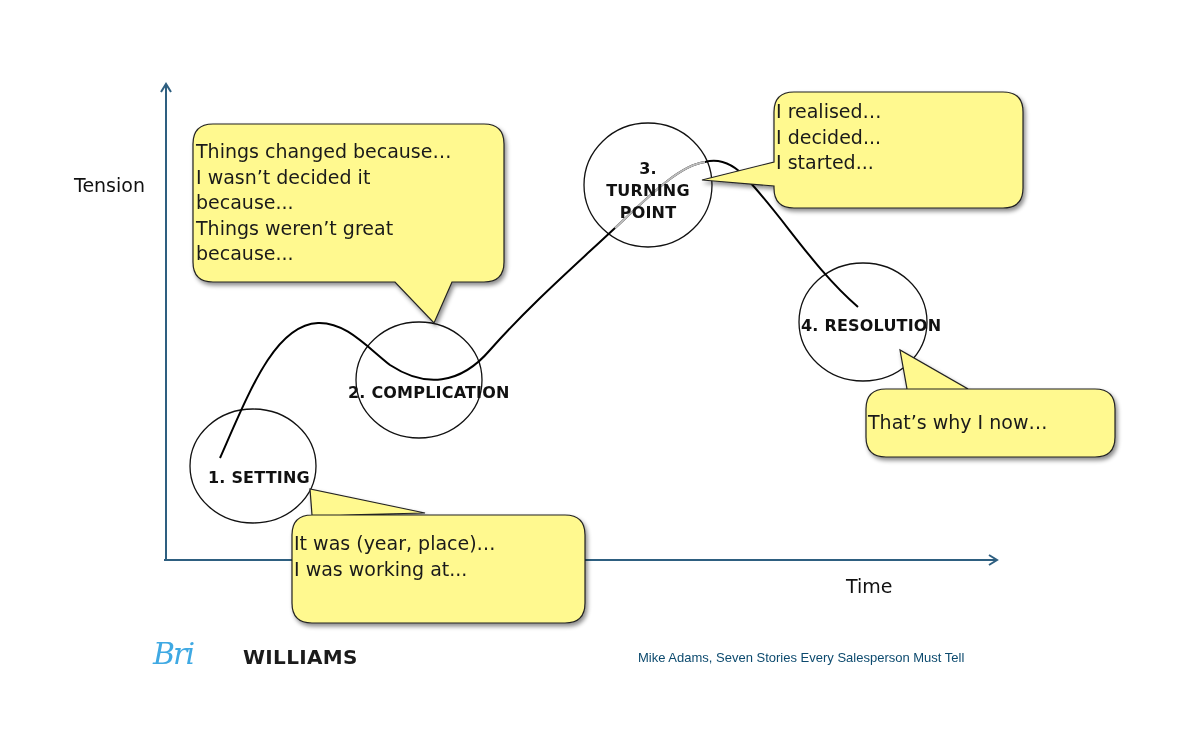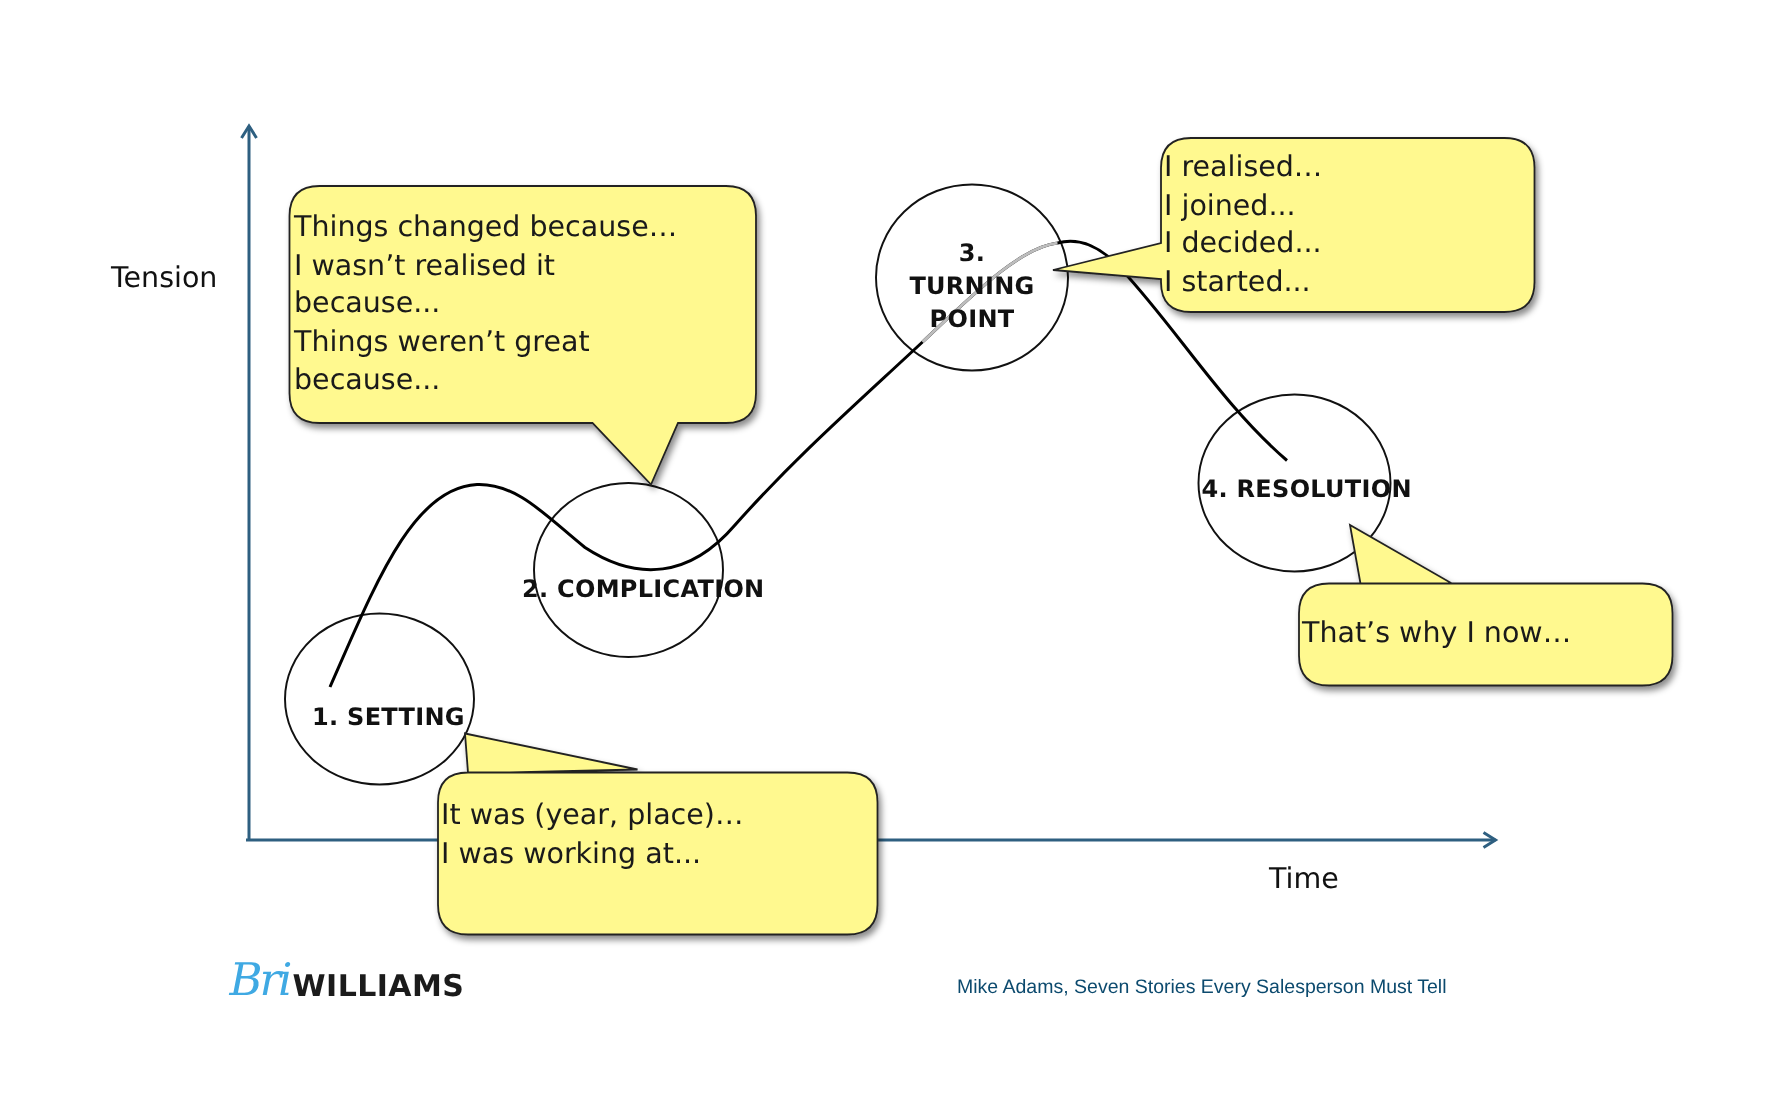--- a/index.html
+++ b/index.html
@@ -3,21 +3,21 @@
 <meta charset="utf-8">
 <style>
   html, body { margin: 0; padding: 0; background: #ffffff; }
   body { width: 1193px; height: 741px; position: relative; overflow: hidden;
          font-family: "DejaVu Sans", "Liberation Sans", sans-serif; }
   #diagram { position: absolute; left: 0; top: 0; }
   .axis-label { position: absolute; font-size: 19px; color: #111; }
   .bubble-text { font-size: 19px; color: #1a1a1a; line-height: 25.5px; text-align: left; }
   .stage-label { font-weight: bold; font-size: 16px; color: #111; letter-spacing: 0.2px; }
   .abs { position: absolute; }
-  .logo { position: absolute; left: 153px; top: 633px; height: 36px; display: flex; align-items: flex-end; }
+  .logo { position: absolute; left: 153px; top: 633px; height: 36px; display: flex; align-items: flex-end; gap: 48px; }
   .logo-script { font-family: "DejaVu Serif", serif; font-style: italic; font-size: 30px; color: #3fa9e3; line-height: 30px; letter-spacing: -2px; }
   .logo-word { font-family: "DejaVu Sans", sans-serif; font-weight: bold; font-size: 20px; color: #1b1b1b; margin-left: 2px; letter-spacing: 0.3px; line-height: 24px; }
   .citation { position: absolute; left: 638px; top: 650px; font-size: 13px; color: #0c4a6e; font-family: Liberation Sans, sans-serif; }
   .line-block { display: block; }
 </style>
 </head>
 <body>
 
 <svg id="diagram" width="1193" height="741" viewBox="0 0 1193 741">
   <defs>
@@ -68,29 +68,28 @@
   <span class="line-block">3.</span>
   <span class="line-block">TURNING</span>
   <span class="line-block">POINT</span>
 </div>
 <div class="abs stage-label" style="left:801px; top:316px;">
   <span>4. RESOLUTION</span>
 </div>
 
 <div class="abs bubble-text" style="left:196px; top:139px; width:306px;">
   <span class="line-block">Things changed because…</span>
-  <span class="line-block">I wasn’t realised it</span>
+  <span class="line-block">I wasn’t decided it</span>
   <span class="line-block">because...</span>
   <span class="line-block">Things weren’t great</span>
   <span class="line-block">because...</span>
 </div>
 
 <div class="abs bubble-text" style="left:776px; top:99px; width:245px;">
   <span class="line-block">I realised…</span>
-  <span class="line-block">I joined...</span>
   <span class="line-block">I decided...</span>
   <span class="line-block">I started...</span>
 </div>
 
 <div class="abs bubble-text" style="left:868px; top:410px; width:245px;">
   <span class="line-block">That’s why I now…</span>
 </div>
 
 <div class="abs bubble-text" style="left:294px; top:531px; width:235px;">
   <span class="line-block">It was (year, place)…</span>

